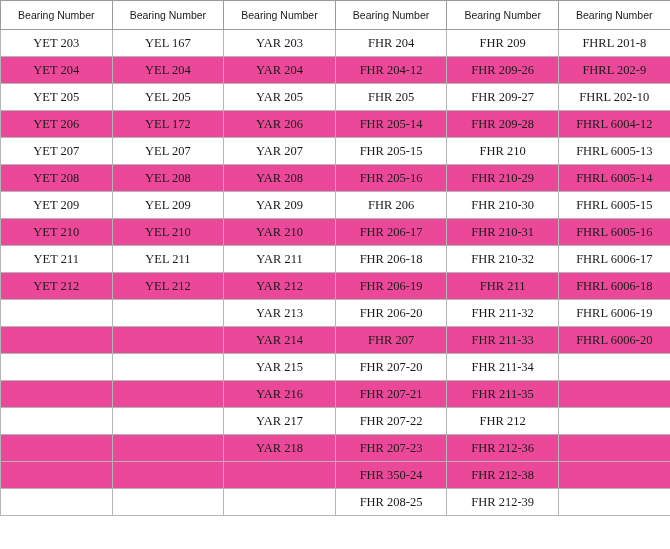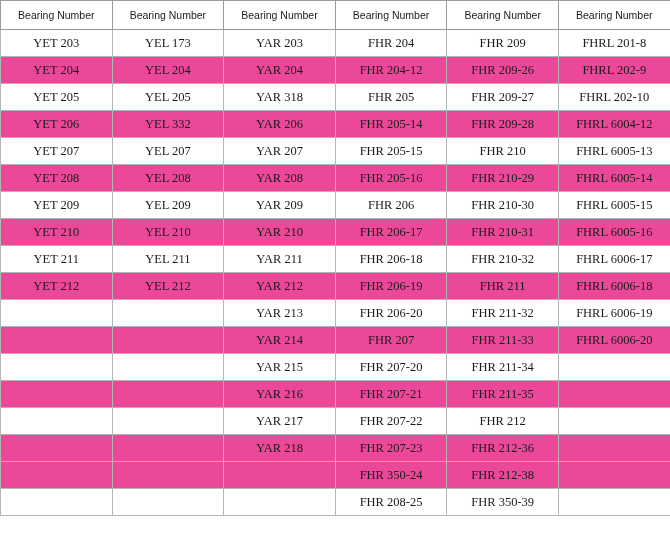--- a/index.html
+++ b/index.html
@@ -76,45 +76,45 @@
         <th>Bearing Number</th>
         <th>Bearing Number</th>
         <th>Bearing Number</th>
         <th>Bearing Number</th>
         <th>Bearing Number</th>
       </tr>
     </thead>
     <tbody>
       <tr>
         <td>YET 203</td>
-        <td>YEL 173</td>
+        <td>YEL 167</td>
         <td>YAR 203</td>
         <td>FHR 204</td>
         <td>FHR 209</td>
         <td>FHRL 201-8</td>
       </tr>
       <tr class="shaded">
         <td>YET 204</td>
         <td>YEL 204</td>
         <td>YAR 204</td>
         <td>FHR 204-12</td>
         <td>FHR 209-26</td>
         <td>FHRL 202-9</td>
       </tr>
       <tr>
         <td>YET 205</td>
         <td>YEL 205</td>
-        <td>YAR 318</td>
+        <td>YAR 205</td>
         <td>FHR 205</td>
         <td>FHR 209-27</td>
         <td>FHRL 202-10</td>
       </tr>
       <tr class="shaded">
         <td>YET 206</td>
-        <td>YEL 332</td>
+        <td>YEL 172</td>
         <td>YAR 206</td>
         <td>FHR 205-14</td>
         <td>FHR 209-28</td>
         <td>FHRL 6004-12</td>
       </tr>
       <tr>
         <td>YET 207</td>
         <td>YEL 207</td>
         <td>YAR 207</td>
         <td>FHR 205-15</td>
@@ -215,18 +215,18 @@
         <td class="empty"></td>
         <td>FHR 350-24</td>
         <td>FHR 212-38</td>
         <td class="empty"></td>
       </tr>
       <tr>
         <td class="empty"></td>
         <td class="empty"></td>
         <td class="empty"></td>
         <td>FHR 208-25</td>
-        <td>FHR 350-39</td>
+        <td>FHR 212-39</td>
         <td class="empty"></td>
       </tr>
     </tbody>
   </table>
 </div>
 
 </body></html>

